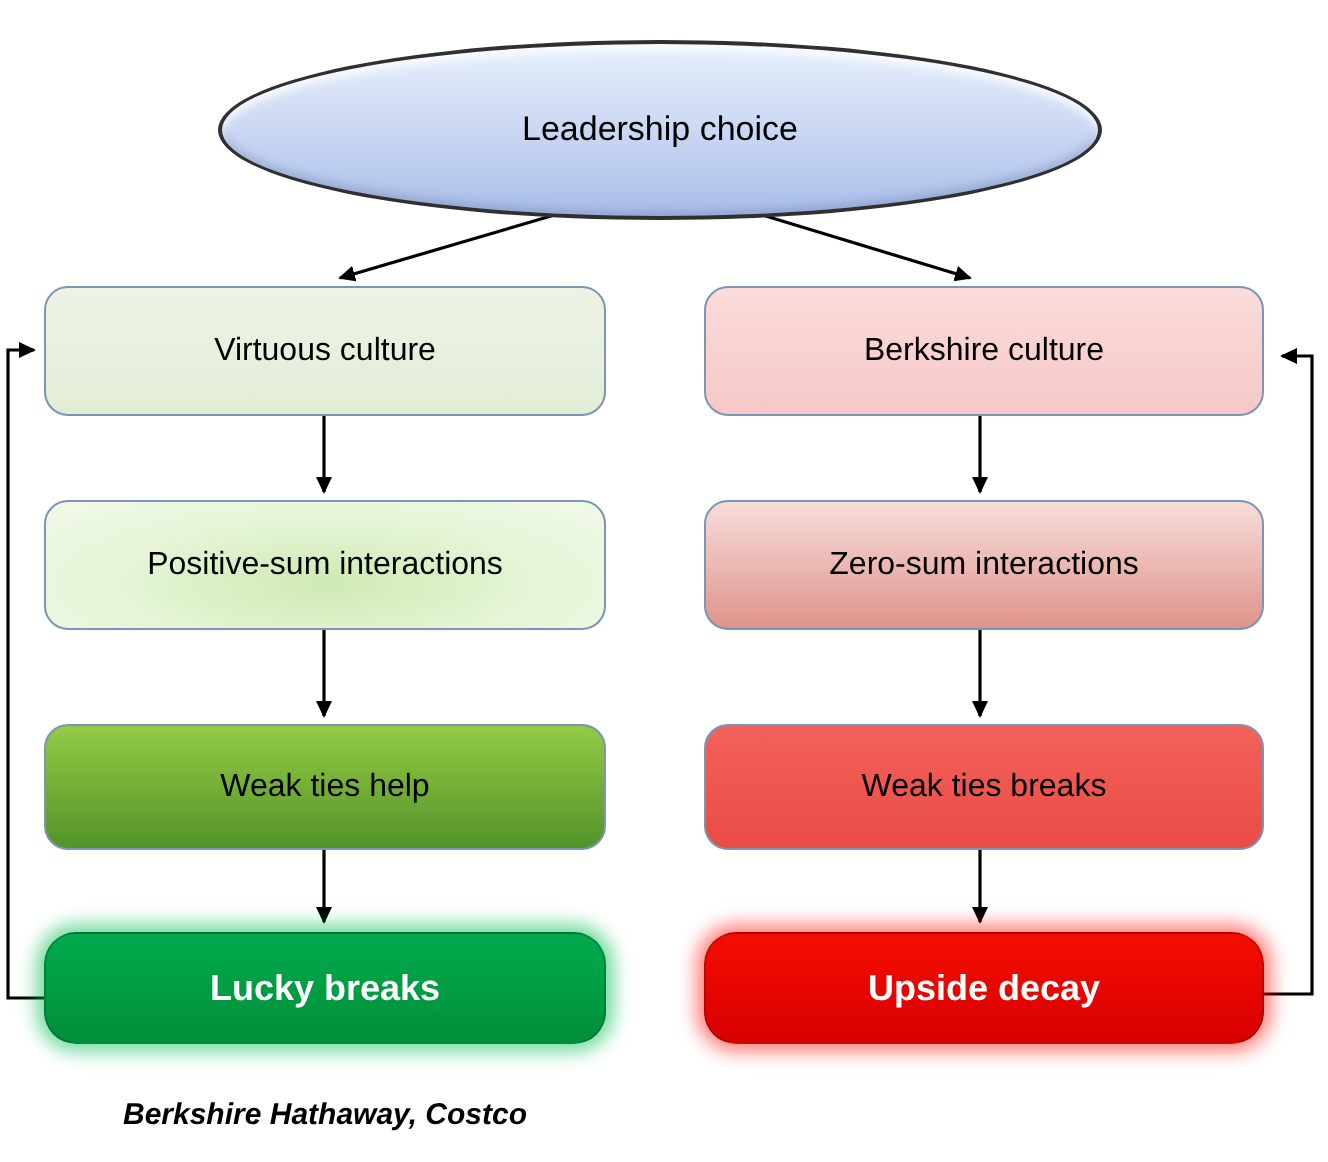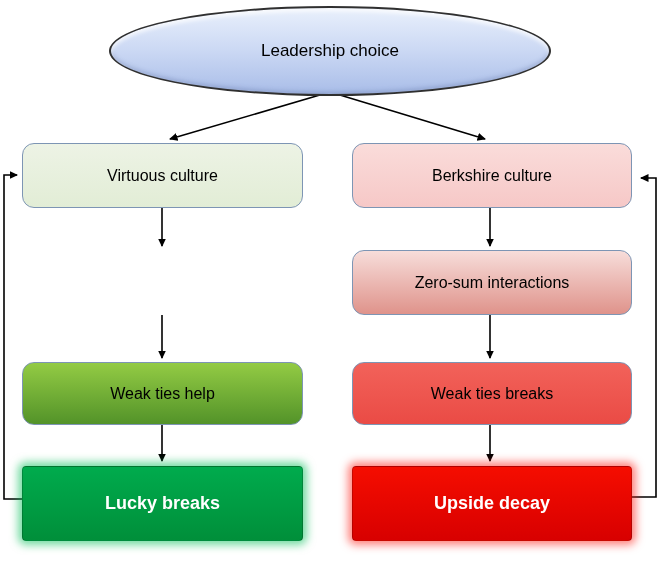--- a/index.html
+++ b/index.html
@@ -4,39 +4,39 @@
 <style>
   html,body { margin:0; padding:0; background:#ffffff; }
   .canvas {
     position:relative; width:664px; height:581px; background:#ffffff;
     font-family:"Liberation Sans", sans-serif; overflow:hidden;
   }
   .connectors { position:absolute; left:0; top:0; width:664px; height:581px; }
   .connectors line, .connectors polyline { stroke:#000000; stroke-width:1.6px; fill:none; }
 
   .ellipse {
-    position:absolute; left:109px; top:6px; width:438px; height:86px;
+    position:absolute; left:109px; top:20px; width:438px; height:86px;
     border-radius:50%; border:2px solid #303030;
     background:linear-gradient(180deg,#e9f0fc 0%,#ccd9f4 48%,#a9bde8 100%);
     box-shadow:inset 0 3px 4px rgba(255,255,255,.85), inset 0 -2px 4px rgba(90,110,160,.35);
     display:flex; align-items:center; justify-content:center;
     font-size:17px; color:#000;
   }
 
   .node {
     position:absolute; display:flex; align-items:center; justify-content:center;
     border-radius:12px; border:1.5px solid #7d95b4;
     font-size:16px; color:#000; text-align:center; box-sizing:border-box;
   }
   .col-l { left:22px;  width:281px; }
   .col-r { left:352px; width:280px; }
   .row1 { top:143px; height:65px;text-align:right; }
   .row2 { top:250px; height:65px; }
   .row3 { top:362px; height:63px; }
-  .row4 { top:466px; height:75px; font-weight:bold; color:#ffffff; font-size:18px; border:1px solid rgba(0,0,0,.18); border-radius:4px; }
+  .row4 { top:466px; height:56px; font-weight:bold; color:#ffffff; font-size:18px; border:1px solid rgba(0,0,0,.18); border-radius:16px; }
 
   .f-virtuous   { background:linear-gradient(180deg,#edf3e5,#e2edd6); }
   .f-possum     { background:radial-gradient(ellipse at 50% 65%, #cfeab3 0%, #e6f5d7 55%, #f1f9e9 100%); }
   .f-wthelp     { background:linear-gradient(180deg,#93cb44,#539329); }
   .f-lucky      { background:linear-gradient(180deg,#00ab4d,#008f3a); box-shadow:0 0 9px 4px rgba(0,190,85,.55); }
   .f-unvirtuous { background:linear-gradient(180deg,#fadcda,#f6c8c7); }
   .f-zerosum    { background:linear-gradient(180deg,#f7ddda,#df938b); }
   .f-wtabandon  { background:linear-gradient(180deg,#f2625a,#ea4b45); }
   .f-upside     { background:linear-gradient(180deg,#f50d00,#d80000); box-shadow:0 0 9px 4px rgba(255,30,20,.55); }
 
@@ -73,34 +73,38 @@
     <polyline points="628,497 656,497 656,178 641,178" marker-end="url(#arr)"></polyline>
   </svg>
 
   <div class="ellipse">
     <span>Leadership choice</span>
   </div>
 
   <div class="node col-l row1 f-virtuous">
     <span>Virtuous culture</span>
   </div>
+  <div class="node col-l row2 f-possum">
+    <span>Positive-sum interactions</span>
+  </div>
   <div class="node col-l row3 f-wthelp">
     <span>Weak ties help</span>
   </div>
   <div class="node col-l row4 f-lucky">
     <span>Lucky breaks</span>
   </div>
 
   <div class="node col-r row1 f-unvirtuous">
     <span>Berkshire culture</span>
   </div>
   <div class="node col-r row2 f-zerosum">
     <span>Zero-sum interactions</span>
   </div>
   <div class="node col-r row3 f-wtabandon">
     <span>Weak ties breaks</span>
   </div>
   <div class="node col-r row4 f-upside">
     <span>Upside decay</span>
   </div>
 
+  <div class="caption cap-l">Berkshire Hathaway, Costco</div>
 
 </div>
 
 </body></html>

